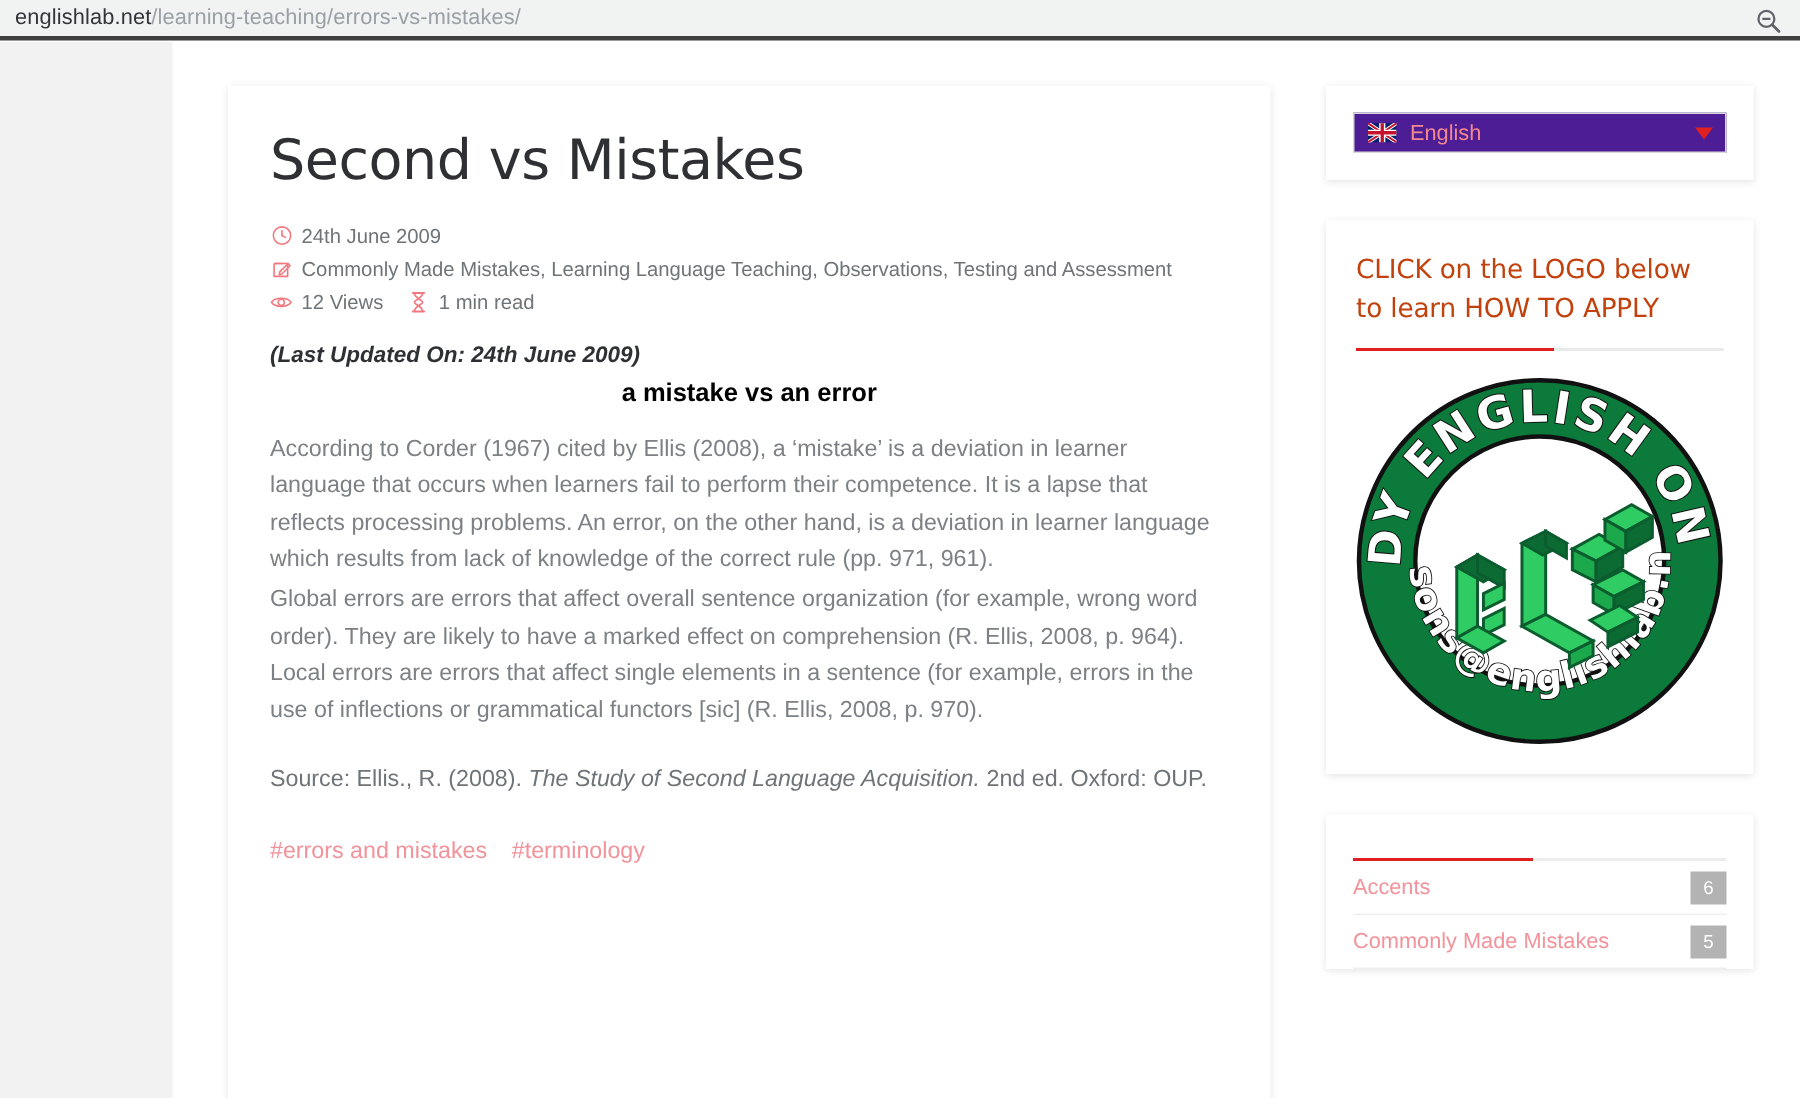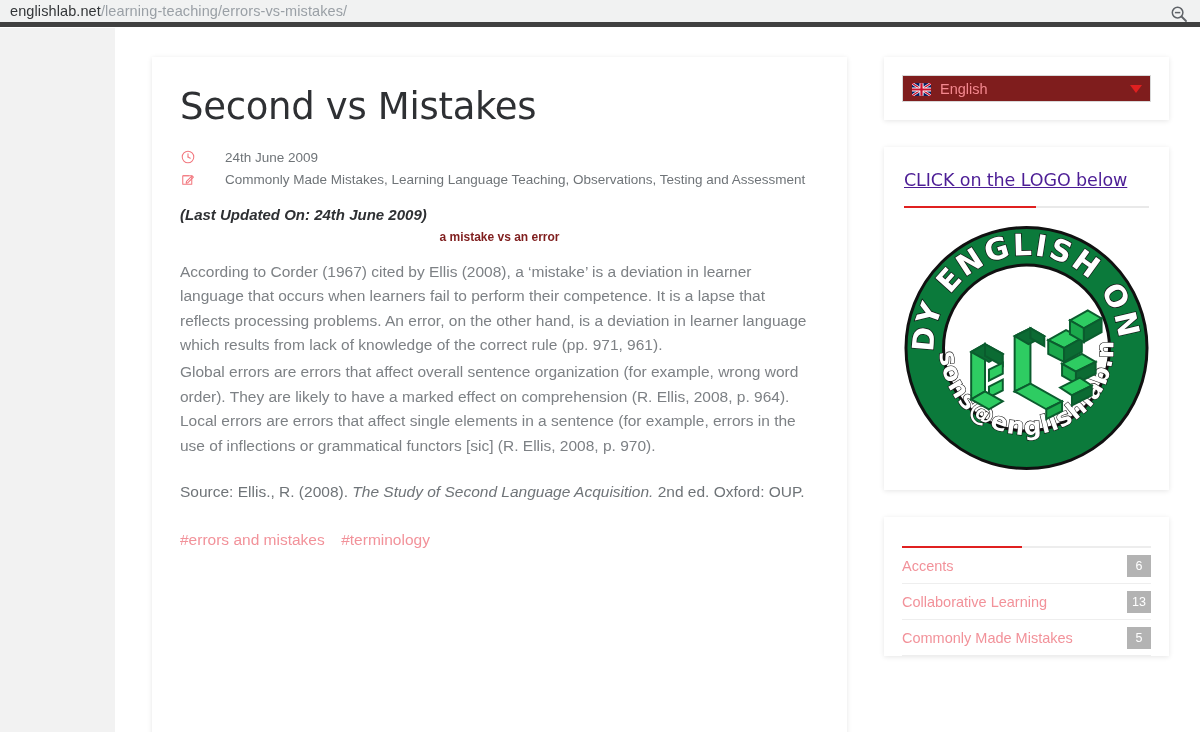--- a/index.html
+++ b/index.html
@@ -8,21 +8,21 @@
     overflow: hidden;
     background: #ffffff;
     font-family: "Liberation Sans", sans-serif;
   }
 
   
   #browser-bar {
     position: absolute; top: 0; left: 0;
     width: 1200px; height: 27px;
     background: #f1f2f2;
-    border-bottom: 5px solid #404040;
+    border-bottom: 3px solid #404040;
     display: flex; align-items: center;
   }
   #url-text {
     margin-left: 10px;
     font-size: 14.5px;
     letter-spacing: 0.1px;
     white-space: nowrap;
   }
   #url-text .host { color: #333638; }
   #url-text .path { color: #9aa0a6; }
@@ -63,39 +63,38 @@
     line-height: 1.1;
     margin-bottom: 22px;
   }
 
   .meta-row {
     display: flex; align-items: center;
     color: #6f7478;
     font-size: 13.5px;
     margin-bottom: 7px;
     flex-wrap: wrap;
-    gap: 24px;
   }
   .meta-icon {
     display: inline-flex; align-items: center; justify-content: center;
     width: 15px; height: 15px; margin-right: 6px;
     flex: 0 0 auto;
   }
   .meta-sep { display: inline-block; width: 16px; }
 
   .last-updated {
     font-style: italic; font-weight: bold;
     color: #2e3033; font-size: 15px;
     margin-top: 19px; margin-bottom: 4px;
   }
   .sub-head {
     text-align: center;
     font-weight: bold;
-    font-size: 12px;
-    color: #7f1d1d;
+    font-size: 17px;
+    color: #000000;
     margin: 7px 0 4px 0;
   }
 
   .body-p {
     color: #7d8185;
     font-size: 15.5px;
     line-height: 24.6px;
     margin-top: 16px;
   }
   .body-p.tight { margin-top: 2px; }
@@ -116,43 +115,43 @@
   .widget {
     background: #ffffff;
     box-shadow: 0 1px 5px rgba(0,0,0,0.10);
     margin-bottom: 27px;
     padding: 18px 18px;
   }
 
   
   #lang-select {
     border: 1px solid #d8d8d8;
-    background: #7f1d1d;
+    background: #4c1d95;
     height: 27px;
     display: flex; align-items: center;
     padding: 0 8px 0 9px;
     cursor: pointer;
   }
   #flag-icon {
     width: 19px; height: 13px; margin-right: 9px; flex: 0 0 auto;
   }
   #lang-label { color: #f4888f; font-size: 14.5px; flex: 1 1 auto; }
   #lang-caret {
     width: 0; height: 0;
     border-left: 6.5px solid transparent;
     border-right: 6.5px solid transparent;
     border-top: 8px solid #e02020;
   }
 
   
   #apply-widget { padding: 20px 20px 18px 20px; }
   .apply-line {
     font-family: "DejaVu Sans", sans-serif;
-    font-size: 17.5px; color: #4c1d95;
-    line-height: 26px; letter-spacing: -0.1px; text-decoration: underline;
+    font-size: 17.5px; color: #c2410c;
+    line-height: 26px; letter-spacing: -0.1px;
   }
   #apply-rule {
     margin-top: 13px; height: 2px; background: #e9e9e9;
     position: relative;
   }
   #apply-rule::before {
     content: ""; position: absolute; left: 0; top: 0;
     width: 54%; height: 2px; background: #e02020;
   }
   #logo-wrap {
@@ -229,20 +228,38 @@
         <span class="meta-icon">
           <svg width="14" height="14" viewBox="0 0 16 16">
             <path d="M2 4.2 H9 M2 4.2 V14 H12.3 V8" fill="none" stroke="#f2787f" stroke-width="1.2" stroke-linejoin="round"></path>
             <path d="M2 4.2 H12.3 V8" fill="none" stroke="#f2787f" stroke-width="1.2"></path>
             <path d="M6.3 10.6 L12.6 4.3 L14.2 5.9 L7.9 12.2 L5.9 12.8 Z" fill="none" stroke="#f2787f" stroke-width="1.2" stroke-linejoin="round"></path>
           </svg>
         </span>
         <span>Commonly Made Mistakes, Learning Language Teaching, Observations, Testing and Assessment</span>
       </div>
 
+      <div class="meta-row">
+        <span class="meta-icon">
+          <svg width="15" height="15" viewBox="0 0 18 16">
+            <path d="M1.2 8 C4 3.6 14 3.6 16.8 8 C14 12.4 4 12.4 1.2 8 Z" fill="none" stroke="#f2787f" stroke-width="1.2"></path>
+            <circle cx="9" cy="8" r="2.5" fill="none" stroke="#f2787f" stroke-width="1.2"></circle>
+          </svg>
+        </span>
+        <span>12 Views</span>
+        <span class="meta-sep"></span>
+        <span class="meta-icon">
+          <svg width="12" height="15" viewBox="0 0 12 16">
+            <path d="M2 1.4 H10 M2 14.6 H10" stroke="#f2787f" stroke-width="1.3" stroke-linecap="round"></path>
+            <path d="M3 1.4 C3 5 9 6.4 9 8 C9 9.6 3 11 3 14.6" fill="none" stroke="#f2787f" stroke-width="1.2"></path>
+            <path d="M9 1.4 C9 5 3 6.4 3 8 C3 9.6 9 11 9 14.6" fill="none" stroke="#f2787f" stroke-width="1.2"></path>
+          </svg>
+        </span>
+        <span>1 min read</span>
+      </div>
 
       <div class="last-updated">(Last Updated On: 24th June 2009)</div>
 
       <div class="sub-head">a mistake vs an error</div>
 
       <p class="body-p">According to Corder (1967) cited by Ellis (2008), a ‘mistake’ is a deviation in learner language that occurs when learners fail to perform their competence. It is a lapse that reflects processing problems. An error, on the other hand, is a deviation in learner language which results from lack of knowledge of the correct rule (pp. 971, 961).</p>
 
 
       <p class="body-p tight">Global errors are errors that affect overall sentence organization (for example, wrong word order). They are likely to have a marked effect on comprehension (R. Ellis, 2008, p. 964). Local errors are errors that affect single elements in a sentence (for example, errors in the use of inflections or grammatical functors [sic] (R. Ellis, 2008, p. 970).</p>
 
@@ -269,20 +286,21 @@
             <path d="M30,0 V40 M0,20 H60" stroke="#C8102E" stroke-width="7"></path>
           </svg>
         </span>
         <span id="lang-label">English</span>
         <span id="lang-caret"></span>
       </div>
     </div>
 
     <div class="widget" id="apply-widget">
       <div class="apply-line">CLICK on the LOGO below</div>
+      <div class="apply-line">to learn HOW TO APPLY</div>
       <div id="apply-rule"></div>
 
       <div id="logo-wrap">
         <svg width="248" height="248" viewBox="0 0 248 248">
           <defs>
             <path id="arcTop" d="M 30 124 A 94 94 0 0 1 218 124" fill="none"></path>
             <path id="arcBot" d="M 36 124 A 88 88 0 0 0 212 124" fill="none"></path>
           </defs>
           <circle cx="124" cy="124" r="122" fill="#0b7a3b" stroke="#111111" stroke-width="3"></circle>
           <circle cx="124" cy="124" r="84" fill="#ffffff" stroke="#111111" stroke-width="3"></circle>
@@ -335,23 +353,19 @@
     </div>
 
     <div class="widget" id="cat-widget">
       <div id="cat-rule"></div>
 
       <div class="cat-item">
         <span class="cat-name">Accents</span>
         <span class="cat-count">6</span>
       </div>
       <div class="cat-item">
-        <span class="cat-name">Collaborative Learning</span>
-        <span class="cat-count">13</span>
-      </div>
-      <div class="cat-item">
         <span class="cat-name">Commonly Made Mistakes</span>
         <span class="cat-count">5</span>
       </div>
     </div>
 
   </div>
 </div>
 
 </body></html>

